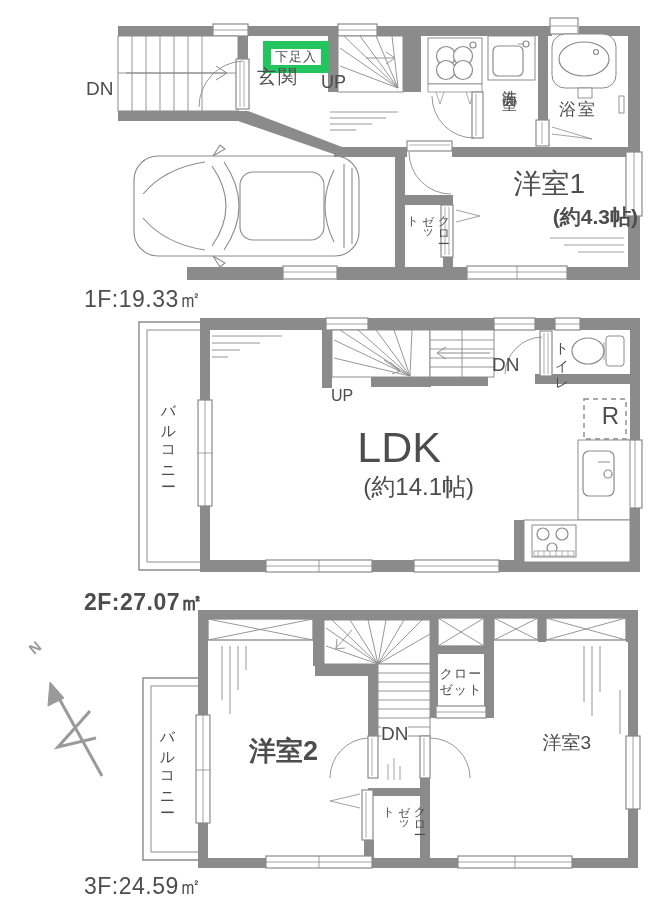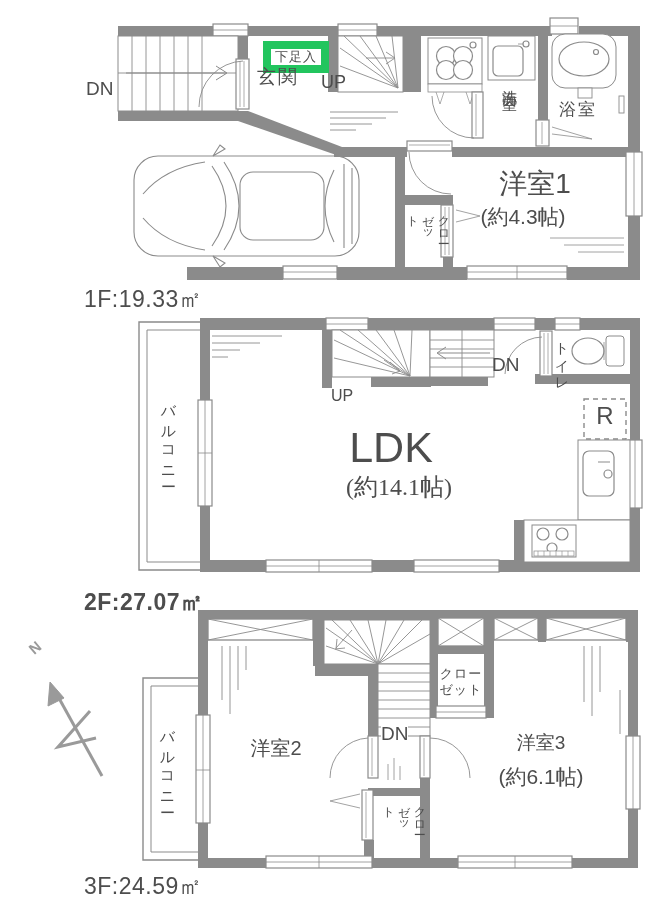--- a/index.html
+++ b/index.html
@@ -1,20 +1,20 @@
 <!DOCTYPE html>
 <html><head>
 <meta charset="utf-8">
 <style>
   html,body{margin:0;padding:0;background:#fff;}
   .canvas{position:relative;width:653px;height:898px;background:#ffffff;overflow:hidden;
           font-family:"Liberation Sans","DejaVu Sans",sans-serif;}
   .canvas svg{position:absolute;left:0;top:0;}
   .lbl{position:absolute;color:#4d4d4d;white-space:nowrap;line-height:1.1;}
-  .ctr{text-align:center;}
+  .ctr{text-align:right;}
   .vtext{writing-mode:vertical-rl;text-orientation:upright;}
   .closet-v{writing-mode:vertical-rl;text-orientation:upright;font-size:12px;
             line-height:1.3;letter-spacing:1px;height:42px;white-space:normal;}
   .closet-h{font-size:13px;letter-spacing:1px;line-height:1.2;width:46px;
             word-break:break-all;white-space:normal;text-align:center;}
   .boxed{border:8px solid #22c55e;background:#fff;padding:1px 4px;}
   .area{font-size:23px;letter-spacing:0.5px;}
   .compass-n{color:#9a9a9a;transform:rotate(-40deg);font-weight:bold;}
 </style>
 </head>
@@ -440,37 +440,36 @@
 </g>
 </svg>
 
 <div class="lbl" style="left:86px;top:79px;font-size:19px;">DN</div>
 <div class="lbl boxed" style="left:263px;top:41px;font-size:13px;letter-spacing:1px;">下足入</div>
 <div class="lbl" style="left:257px;top:59px;font-size:19px;letter-spacing:2px;margin-top:8px;">玄関</div>
 <div class="lbl" style="left:321px;top:73px;font-size:18px;">UP</div>
 <div class="lbl vtext" style="left:501px;top:78px;font-size:15px;letter-spacing:3px;height:62px;">洗面室</div>
 <div class="lbl" style="left:559px;top:101px;font-size:17px;letter-spacing:2px;">浴室</div>
 <div class="lbl ctr" style="left:485px;top:169px;width:100px;font-size:28px;">洋室1</div>
-<div class="lbl ctr" style="left:448px;top:205px;width:150px;font-size:21px;">(約4.3帖)</div>
+<div class="lbl ctr" style="left:488px;top:205px;width:150px;font-size:21px;font-weight:bold;">(約4.3帖)</div>
 <div class="lbl closet-v" style="left:404px;top:207px;">クローゼット</div>
 <div class="lbl area" style="left:84px;top:287px;">1F:19.33㎡</div>
 
 <div class="lbl vtext" style="left:160px;top:394px;font-size:15px;letter-spacing:4px;height:130px;">バルコニー</div>
 <div class="lbl" style="left:331px;top:387px;font-size:16px;">UP</div>
 <div class="lbl" style="left:492px;top:355px;font-size:19px;">DN</div>
 <div class="lbl vtext" style="left:554px;top:332px;font-size:14px;letter-spacing:2px;height:56px;">トイレ</div>
 <div class="lbl ctr" style="left:591px;top:403px;width:28px;font-size:24px;">R</div>
 <div class="lbl ctr" style="left:341px;top:424px;width:100px;font-size:43px;">LDK</div>
-<div class="lbl ctr" style="left:299px;top:474px;width:200px;font-size:24px;font-family:Liberation Serif, serif;">(約14.1帖)</div>
+<div class="lbl ctr" style="left:274px;top:474px;width:200px;font-size:24px;">(約14.1帖)</div>
 <div class="lbl area" style="left:84px;top:590px;font-weight:bold;">2F:27.07㎡</div>
 
 <div class="lbl vtext" style="left:159px;top:720px;font-size:15px;letter-spacing:4px;height:130px;">バルコニー</div>
 <div class="lbl" style="left:381px;top:724px;font-size:19px;background:#fff;">DN</div>
 <div class="lbl closet-h" style="left:438px;top:666px;">クローゼット</div>
-<div class="lbl ctr" style="left:226px;top:737px;width:100px;font-size:20px;">洋室2</div>
+<div class="lbl ctr" style="left:218px;top:737px;width:100px;font-size:27px;font-weight:bold;">洋室2</div>
 <div class="lbl ctr" style="left:491px;top:733px;width:100px;font-size:19px;">洋室3</div>
-<div class="lbl ctr" style="left:466px;top:765px;width:150px;font-size:21px;">(約6.1帖)</div>
 <div class="lbl closet-v" style="left:380px;top:798px;">クローゼット</div>
 <div class="lbl area" style="left:84px;top:874px;">3F:24.59㎡</div>
 
 <div class="lbl compass-n" style="left:30px;top:640px;font-size:15px;">N</div>
 
 </div>
 
 </body></html>

